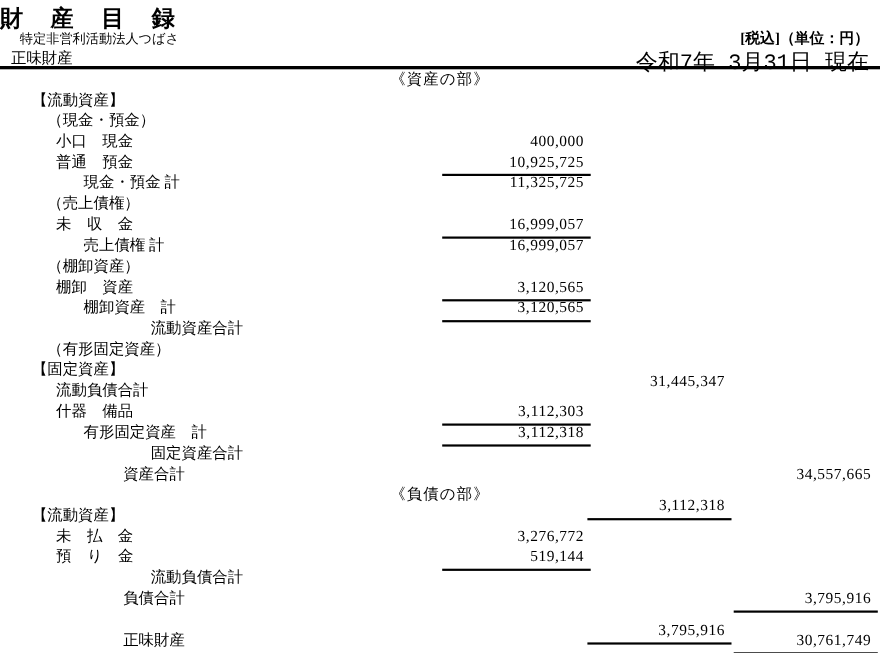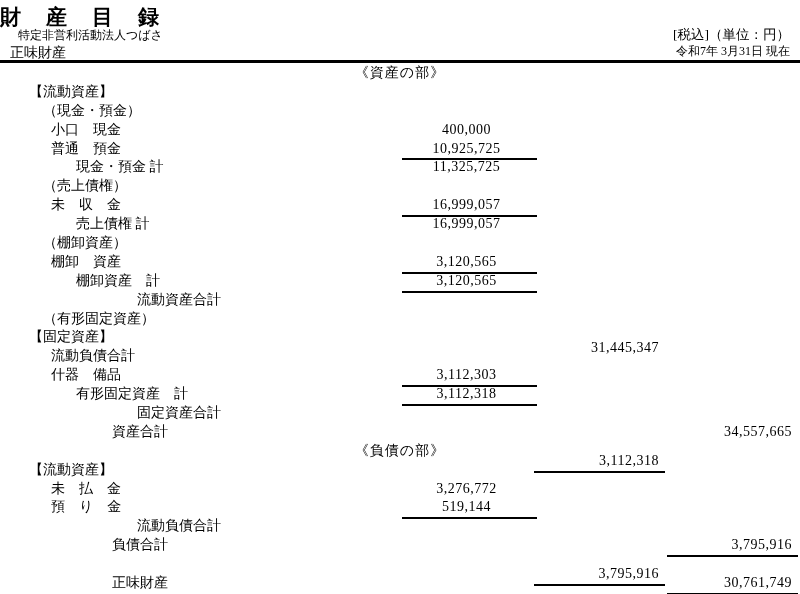--- a/index.html
+++ b/index.html
@@ -10,41 +10,41 @@
   }
   .page{position:relative;width:800px;height:594px;background:#fff;}
 
   
   .doc-title{
     position:absolute;top:3px;left:0;width:800px;text-align:left;
     font-size:21px;font-weight:bold;letter-spacing:2px;white-space:pre;
   }
   .hdr-org{position:absolute;top:27px;left:18px;font-size:12px;white-space:pre;}
   .hdr-office{position:absolute;top:44px;left:10px;font-size:14px;white-space:pre;}
-  .hdr-tax{position:absolute;top:26px;right:10px;font-size:13.5px;white-space:pre;}
-  .hdr-date{position:absolute;top:43px;right:10px;font-size:12px;white-space:pre;}
+  .hdr-tax{position:absolute;top:26px;right:10px;font-size:13.5px;white-space:pre;font-weight:bold;}
+  .hdr-date{position:absolute;top:43px;right:10px;font-size:20px;white-space:pre;font-family:Liberation Mono, monospace;}
   .hdr-rule{position:absolute;top:60px;left:0;width:800px;height:3px;background:#000;}
 
   
   .sheet{position:absolute;top:64px;left:0;width:800px;}
   .row{position:relative;height:18.9px;line-height:18.9px;font-size:14px;}
   .row.part{text-align:center;}
   .part-lbl{display:inline-block;letter-spacing:1px;}
   .lbl{position:absolute;top:0;white-space:pre;}
   .ind-sec{left:29px;}
   .ind-grp{left:43px;}
   .ind-item{left:51px;}
   .ind-sub{left:76px;}
   .ind-tot{left:97px;margin-left:40px;}
   .ind-grand{left:112px;}
   .amt{
     position:absolute;top:0;text-align:right;letter-spacing:.5px;
     padding-right:6px;box-sizing:border-box;white-space:pre;
   }
-  .col1{left:402px;width:135px;text-align:center;}
+  .col1{left:402px;width:135px;}
   .col2{left:534px;width:131px;margin-top:48px;}
   .col3{left:667px;width:131px;}
   .u{border-bottom:2px solid #000;}
   .uu{border-bottom:5px double #000;}
 </style>
 </head>
 <body>
 
 <div class="page">
 

